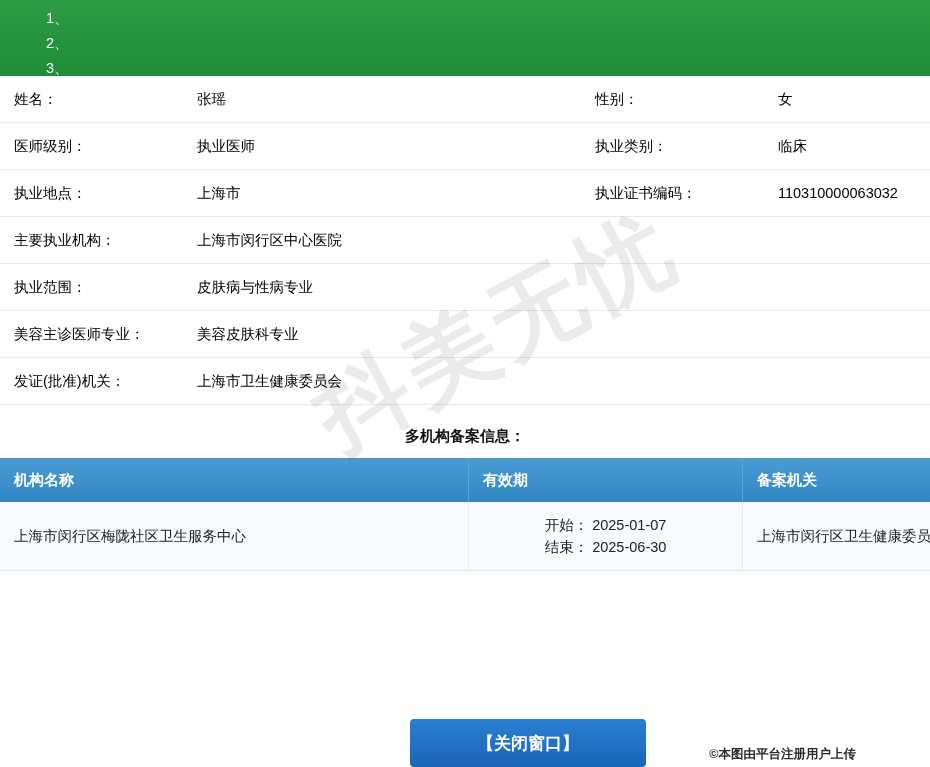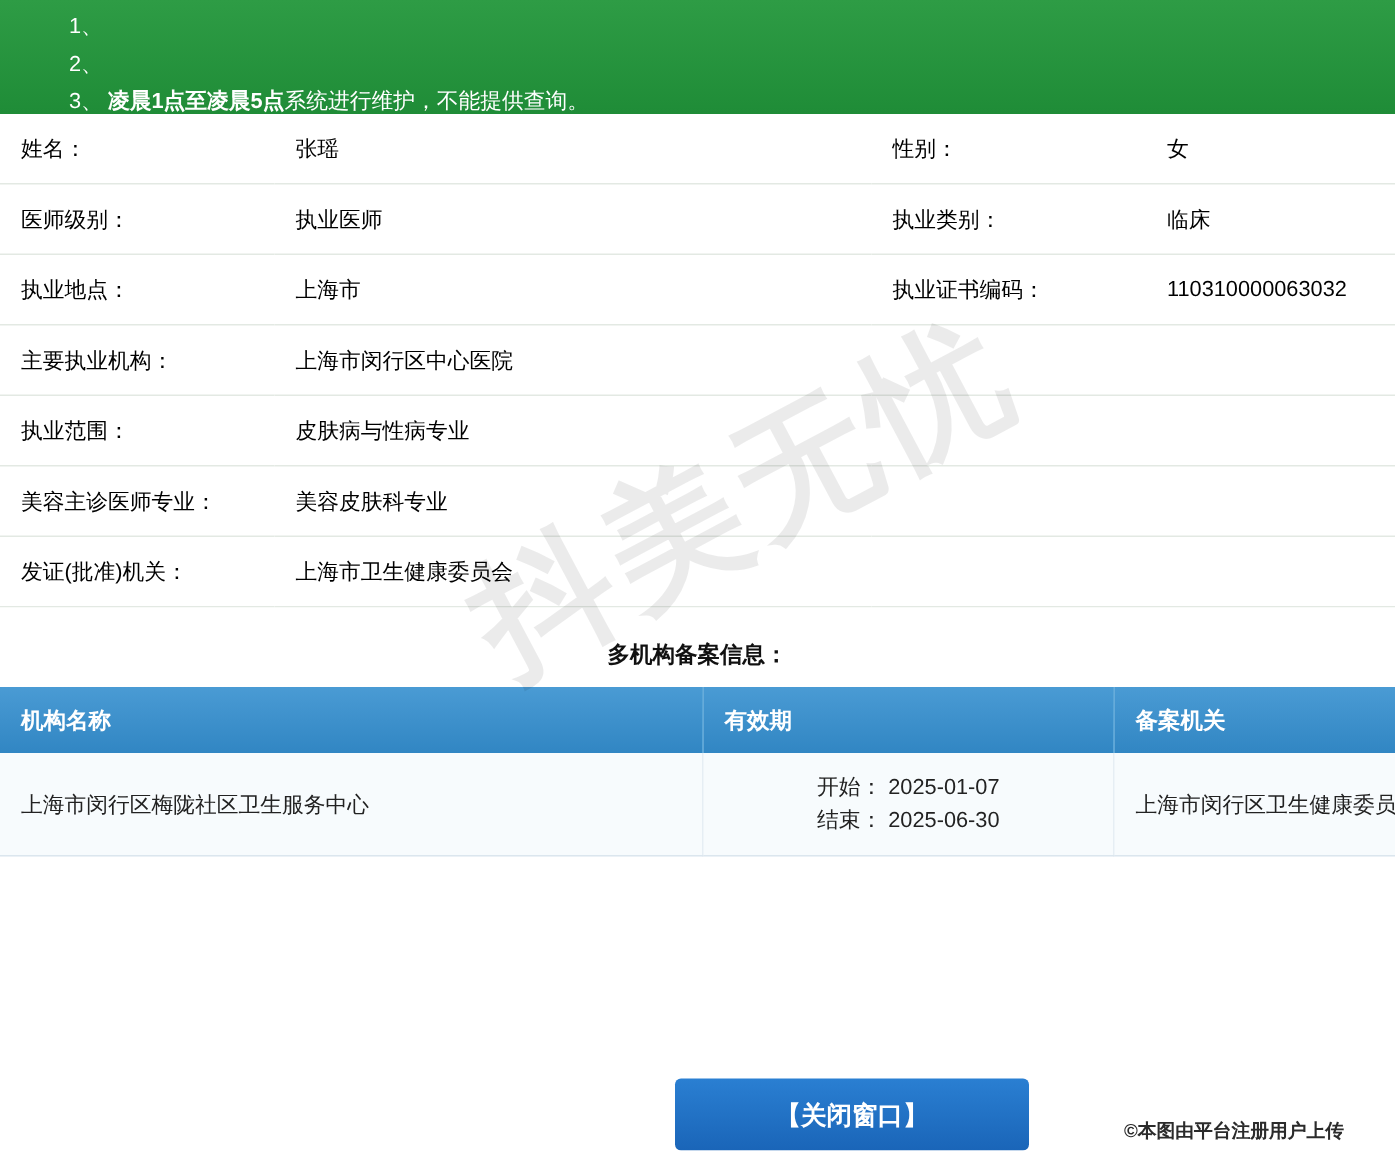--- a/index.html
+++ b/index.html
@@ -133,21 +133,20 @@
   .rc3 { width: 245px; }
   .date-line { line-height: 22px; white-space: nowrap; text-align: center; }
 
   
   .footer {
     position: absolute;
     left: 0;
     bottom: 0;
     width: 862px;
     height: 60px;
-    margin-left: 40px;
   }
   .close-btn {
     position: absolute;
     left: 410px;
     top: 12px;
     width: 236px;
     height: 48px;
     background: #1f6fc4;
     background: linear-gradient(180deg,#2a7fd2 0%, #1a65b8 100%);
     color: #ffffff;
@@ -173,21 +172,20 @@
 
 <div class="notice">
   <div class="notice-line">
     <span class="notice-num">1、</span>
   </div>
   <div class="notice-line">
     <span class="notice-num">2、</span>
   </div>
   <div class="notice-line">
     <span class="notice-num">3、</span>
-    <span class="notice-text"><b>凌晨1点至凌晨5点</b><span>系统进行维护，不能提供查询。</span></span>
   </div>
 </div>
 
 <div class="watermark">抖美无忧</div>
 
 <table class="info-table">
   <tbody>
       <tr>
     <td class="lbl col-l1">姓名：</td>
     <td class="val col-v1">张瑶</td>

